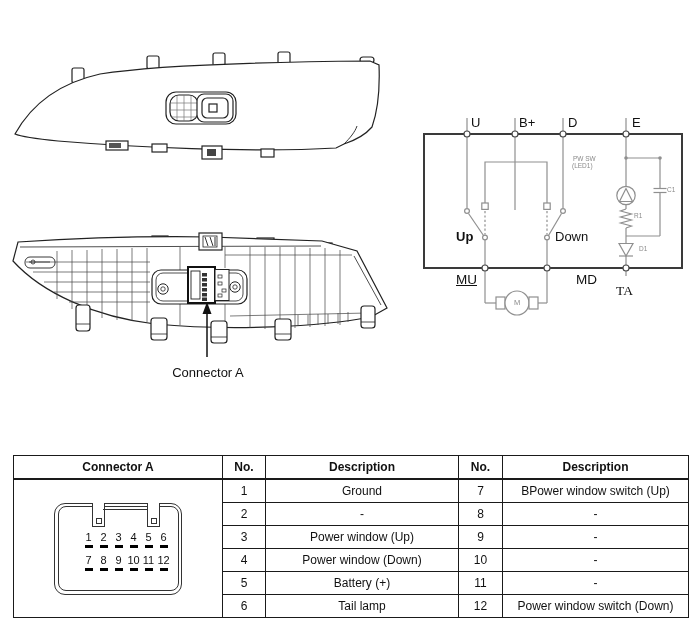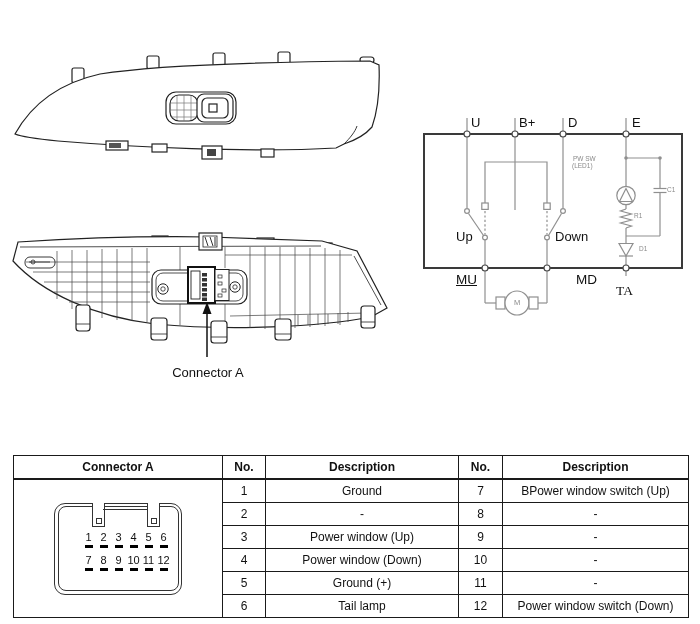--- a/index.html
+++ b/index.html
@@ -253,21 +253,21 @@
           <circle cx="547" cy="268" r="3"></circle>
           <circle cx="626" cy="268" r="3"></circle>
       </g>
     </g>
   </svg>
 
   <span class="lbl" style="left:471px;top:116px;">U</span>
   <span class="lbl" style="left:519px;top:116px;">B+</span>
   <span class="lbl" style="left:568px;top:116px;">D</span>
   <span class="lbl" style="left:632px;top:116px;">E</span>
-  <span class="lbl" style="left:456px;top:230px;">Up</span>
+  <span class="lbl" style="left:456px;top:230px;font-weight:bold;">Up</span>
   <span class="lbl" style="left:555px;top:230px;">Down</span>
   <span class="lbl big" style="left:456px;top:273px;text-decoration:underline;">MU</span>
   <span class="lbl big" style="left:576px;top:273px;">MD</span>
   <span class="lbl big" style="left:616px;top:284px;font-family:Liberation Serif, serif;">TA</span>
   <span class="lbl tiny" style="left:573px;top:156px;">PW SW</span>
   <span class="lbl tiny" style="left:572px;top:163px;">(LED1)</span>
   <span class="lbl tiny" style="left:634px;top:213px;">R1</span>
   <span class="lbl tiny" style="left:667px;top:187px;">C1</span>
   <span class="lbl tiny" style="left:639px;top:246px;">D1</span>
   <span class="lbl motor" style="left:517px;top:303px;">M</span>
@@ -335,21 +335,21 @@
       <td>-</td>
     </tr>
     <tr>
       <td>4</td>
       <td>Power window (Down)</td>
       <td>10</td>
       <td>-</td>
     </tr>
     <tr>
       <td>5</td>
-      <td>Ground (+)</td>
+      <td>Battery (+)</td>
       <td>11</td>
       <td>-</td>
     </tr>
     <tr>
       <td>6</td>
       <td>Tail lamp</td>
       <td>12</td>
       <td>Power window switch (Down)</td>
     </tr>
   </tbody>

